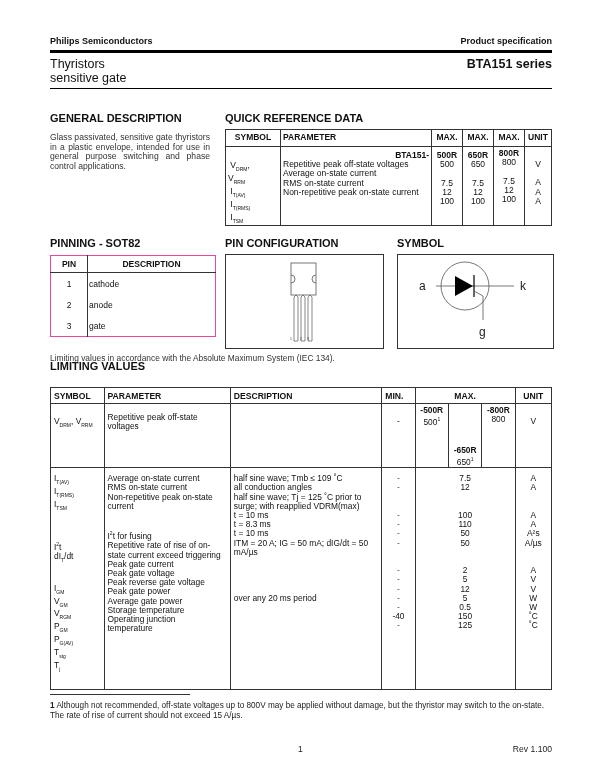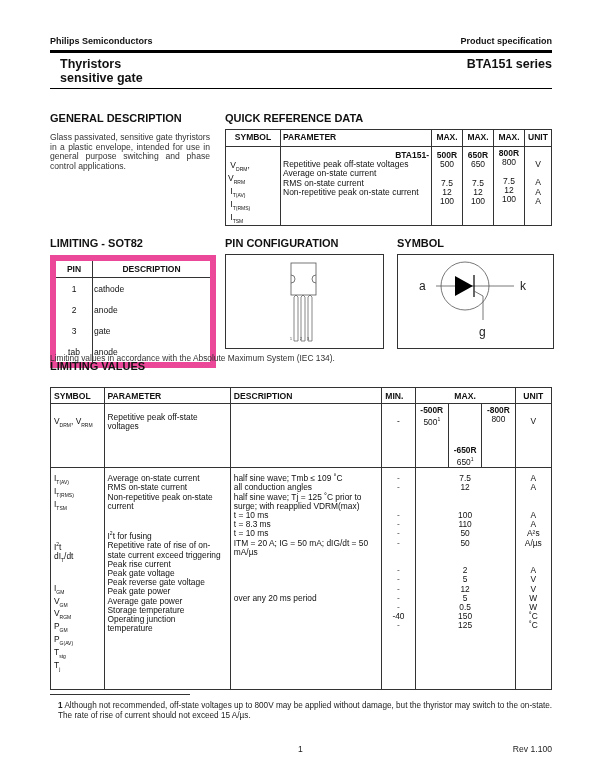--- a/index.html
+++ b/index.html
@@ -1,43 +1,43 @@
 <!DOCTYPE html>
 <html><head>
 <meta charset="utf-8">
 <style>
   html, body { margin:0; padding:0; background:#fff; }
   body { width:600px; height:776px; position:relative; font-family:"Liberation Sans", sans-serif; color:#111; overflow:hidden; }
   .abs { position:absolute; }
   .hdr-left { left:50px; top:36px; font-size:9px; font-weight:bold; }
   .hdr-right { right:48px; top:36px; font-size:9px; font-weight:bold; }
   .rule-thick { left:50px; width:502px; top:50px; height:3px; background:#000; }
-  .title { left:60px; top:57px; font-size:12.5px; font-weight:bold; line-height:14px; }
+  .title { left:50px; top:57px; font-size:12.5px; font-weight:normal; line-height:14px; }
   .series { right:48px; top:57px; font-size:12.5px; font-weight:bold; }
   .rule-thin { left:50px; width:502px; top:88px; height:1px; background:#000; }
   .sec { font-size:11px; font-weight:bold; }
   .para { font-size:8.6px; line-height:9.6px; text-align:justify; color:#333; }
   table { border-collapse:collapse; font-size:8.5px; }
   .qr { left:225px; top:129px; width:327px; border:1px solid #333; }
   .qr td, .qr th { border-left:1px solid #333; padding:0 2px; vertical-align:top; line-height:9.2px; }
   .qr th { font-weight:bold; text-align:center; height:16px; border-bottom:1px solid #333; vertical-align:middle; }
-  .pin { left:50px; top:255px; width:166px; border:6px solid #ec4899; }
+  .pin { left:50px; top:255px; width:166px; border:1px solid #ec4899; }
   .pin th { font-weight:bold; height:14px; border-bottom:1px solid #333; text-align:center; }
   .pin td { height:19px; font-size:8.5px; }
   .pin td:first-child, .pin th:first-child { border-right:1px solid #333; text-align:center; width:34px; }
   .box { border:1px solid #333; }
   .lv { left:50px; top:387px; width:502px; border:1px solid #333; }
   .lv th { font-weight:bold; text-align:left; height:15px; border-left:1px solid #333; border-bottom:1px solid #333; padding:0 3px; font-size:8.6px; }
   .lv td { border-left:1px solid #333; padding:0 3px; vertical-align:top; line-height:9.2px; font-size:8.4px; }
   .c { text-align:center; }
   .r { text-align:right; }
   sub { font-size:5px; }
   sup { font-size:5px; }
   .foot-rule { left:50px; width:140px; top:694px; height:1px; background:#333; }
-  .footnote { left:50px; top:701px; width:502px; font-size:8.2px; line-height:10px; color:#222;margin-left:8px; }
+  .footnote { left:50px; top:701px; width:502px; font-size:8.2px; line-height:10px; color:#222; }
   .ftr { top:744px; font-size:8.6px; color:#222; }
 </style>
 </head>
 <body>
 
 <div class="abs hdr-left">Philips Semiconductors</div>
 <div class="abs hdr-right">Product specification</div>
 <div class="abs rule-thick"></div>
 <div class="abs title">
   <div>Thyristors</div>
@@ -103,42 +103,38 @@
       <div>V</div>
           <div>&nbsp;</div>
       <div>A</div>
       <div>A</div>
       <div>A</div>
     </td>
   </tr>
 </tbody>
   </table>
 
-<div class="abs sec" style="left:50px;top:237px;">LIMITING - SOT82</div>
+<div class="abs sec" style="left:50px;top:237px;">PINNING - SOT82</div>
 <table class="abs pin">
   <tbody>
       <tr>
     <th>PIN</th>
     <th>DESCRIPTION</th>
   </tr>
   <tr>
         <td>1</td>
         <td>cathode</td>
       </tr>
   <tr>
         <td>2</td>
         <td>anode</td>
       </tr>
   <tr>
         <td>3</td>
         <td>gate</td>
-      </tr>
-  <tr>
-        <td>tab</td>
-        <td>anode</td>
       </tr>
 </tbody>
   </table>
 
 <div class="abs sec" style="left:225px;top:237px;">PIN CONFIGURATION</div>
 <div class="abs box" style="left:225px;top:254px;width:157px;height:93px;">
   <svg width="157" height="93">
     <rect x="65" y="8" width="25" height="32" fill="#fff" stroke="#555" stroke-width="0.8"></rect>
     <path d="M65 20 a4 4 0 0 1 0 8" fill="none" stroke="#555" stroke-width="0.8"></path>
     <path d="M90 20 a4 4 0 0 0 0 8" fill="none" stroke="#555" stroke-width="0.8"></path>
@@ -222,21 +218,21 @@
           <div>&nbsp;</div>
     </td>
     <td style="padding-top:6px;">
       <div>Average on-state current</div>
       <div>RMS on-state current</div>
       <div style="width:115px;">Non-repetitive peak on-state current</div>
       <div>&nbsp;</div>
           <div>&nbsp;</div>
       <div><span>I</span><sup>2</sup><span>t for fusing</span></div>
       <div style="width:118px;">Repetitive rate of rise of on-state current exceed triggering</div>
-      <div>Peak rise current</div>
+      <div>Peak gate current</div>
       <div>Peak gate voltage</div>
       <div>Peak reverse gate voltage</div>
       <div>Peak gate power</div>
       <div>Average gate power</div>
       <div>Storage temperature</div>
       <div style="width:110px;">Operating junction temperature</div>
     </td>
     <td style="padding-top:6px;">
       <div>half sine wave; Tmb ≤ 109 ˚C</div>
       <div>all conduction angles</div>

